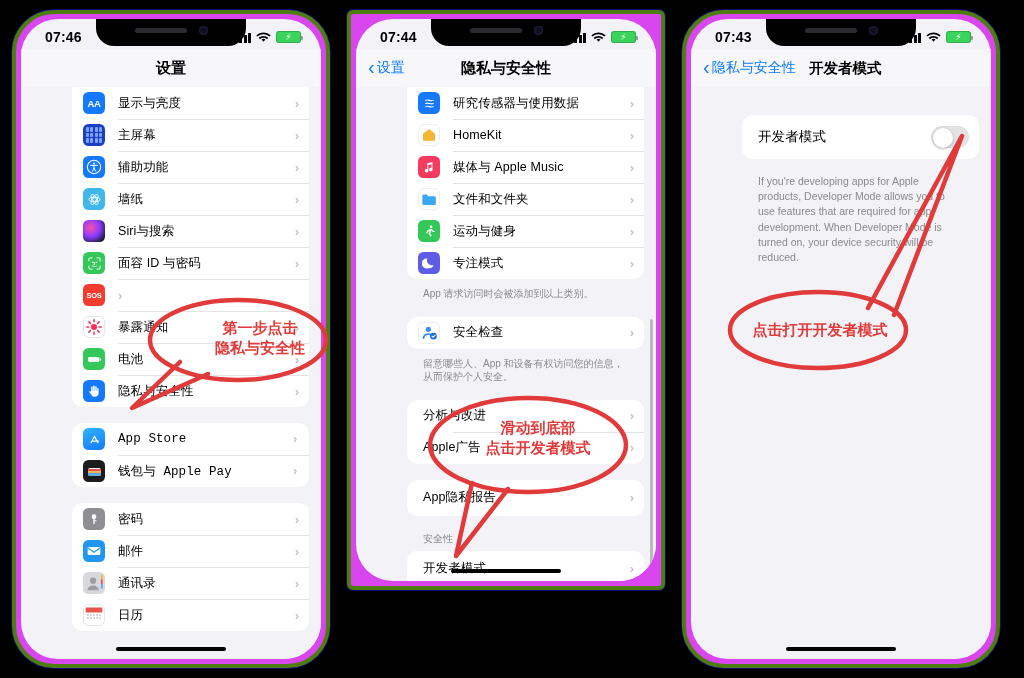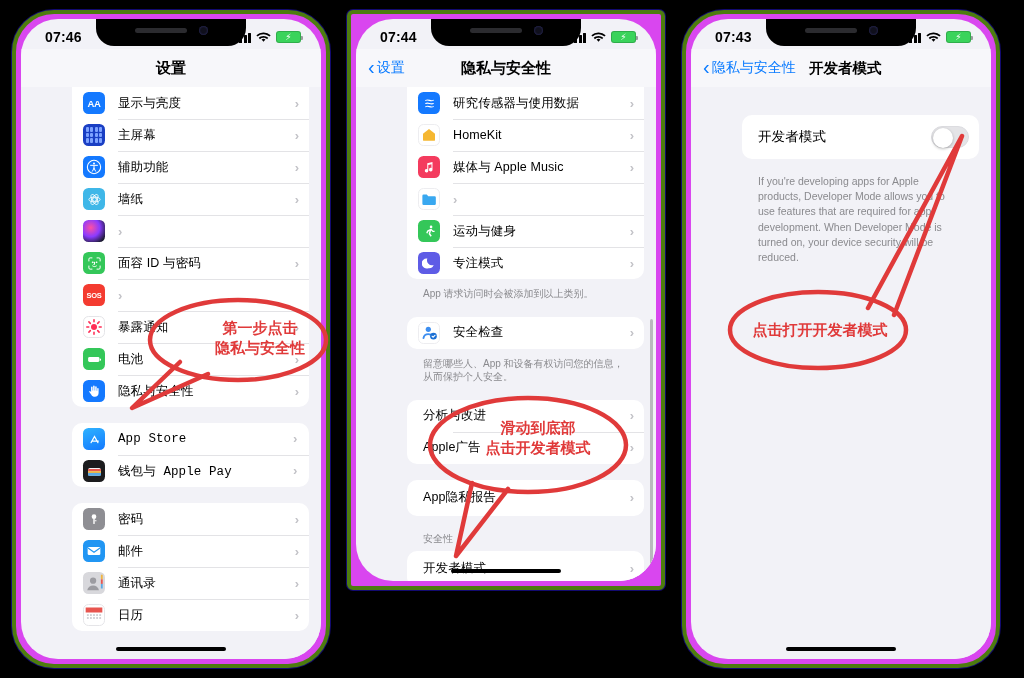--- a/index.html
+++ b/index.html
@@ -295,20 +295,21 @@
                     <ellipse cx="12" cy="12" rx="9" ry="4" transform="rotate(60 12 12)"></ellipse>
                     <ellipse cx="12" cy="12" rx="9" ry="4" transform="rotate(120 12 12)"></ellipse>
                   </g>
                 </svg>
             </div>
             <div class="row-label">墙纸</div>
             <div class="chevron">›</div>
           </div>
           <div class="row">
             <div class="ico g-siri"></div>
+            <div class="row-label">Siri与搜索</div>
             <div class="chevron">›</div>
           </div>
           <div class="row">
             <div class="ico g-face">
               <svg width="15" height="15" viewBox="0 0 24 24" fill="none" stroke="#fff" stroke-width="1.6" stroke-linecap="round">
                   <path d="M3 8V5a2 2 0 012-2h3M16 3h3a2 2 0 012 2v3M21 16v3a2 2 0 01-2 2h-3M8 21H5a2 2 0 01-2-2v-3"></path>
                   <circle cx="9" cy="10" r=".6" fill="#fff"></circle>
                   <circle cx="15" cy="10" r=".6" fill="#fff"></circle>
                   <path d="M12 10v3.5h-1M9 16c1.8 1.3 4.2 1.3 6 0"></path>
                 </svg>
@@ -508,20 +509,21 @@
             </div>
             <div class="row-label">媒体与 Apple Music</div>
             <div class="chevron">›</div>
           </div>
           <div class="row">
             <div class="ico g-files">
               <svg width="19" height="19" viewBox="0 0 24 24">
                   <path d="M3 7.4a1.6 1.6 0 011.6-1.6h4l1.8 2h8a1.6 1.6 0 011.6 1.6v8.2A1.6 1.6 0 0118.4 19H4.6A1.6 1.6 0 013 17.4z" fill="#39a8f0"></path>
                 </svg>
             </div>
+            <div class="row-label">文件和文件夹</div>
             <div class="chevron">›</div>
           </div>
           <div class="row">
             <div class="ico g-fitness">
               <svg width="15" height="15" viewBox="0 0 24 24" fill="#fff">
                   <circle cx="14.5" cy="4.6" r="2.1"></circle>
                   <path d="M12.3 8.2l-4 2.2-1.6 3.8 2 .8 1.2-2.8 2-1-1.3 4.6 3.2 4.4 1.8-1.3-2.5-3.6 1.5-5 2.5 2.4 3 .2.1-2.1-2.3-.2-3-3.1z"></path>
                 </svg>
             </div>
             <div class="row-label">运动与健身</div>

